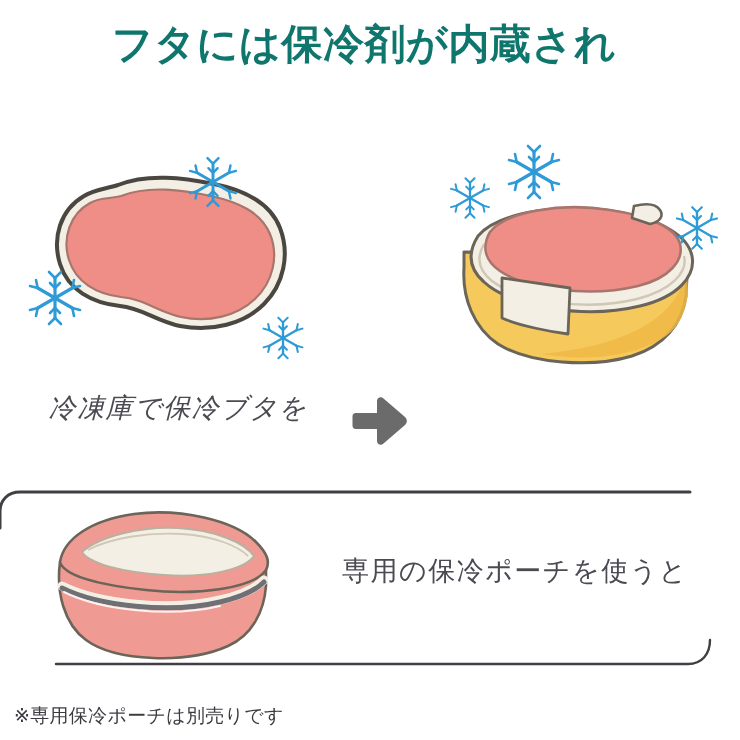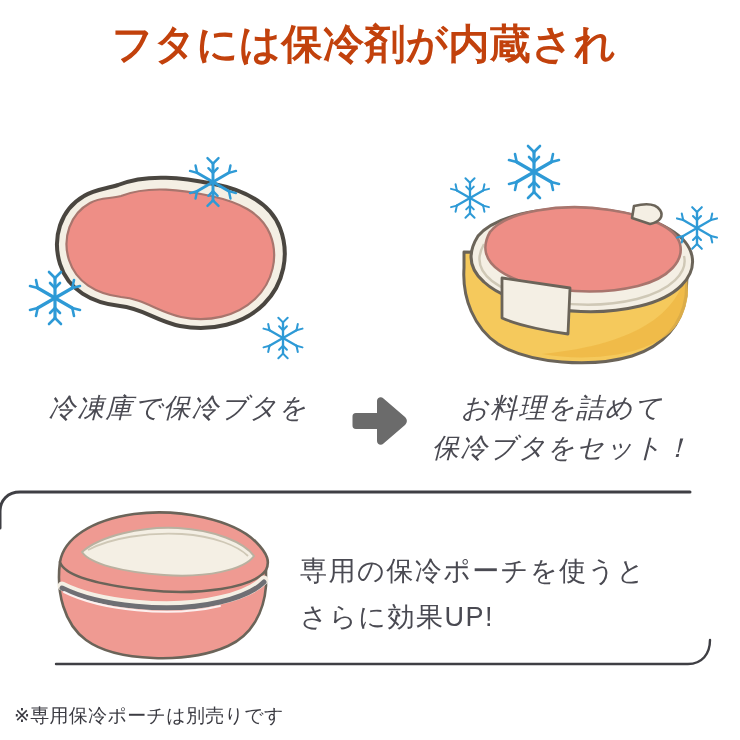--- a/index.html
+++ b/index.html
@@ -21,21 +21,21 @@
     background: #ffffff;
   }
 
   
   .headline {
     position: absolute;
     left: 0;
     top: 18px;
     width: 728px;
     text-align: center;
-    color: #c2410c;
+    color: #0f766e;
     font-weight: bold;
     font-size: 41px;
     line-height: 52px;
     letter-spacing: 0.5px;
   }
   .headline .ln { display: block; white-space: nowrap; }
 
   
   .steps {
     position: absolute;
@@ -107,21 +107,21 @@
 
   .panel-text {
     position: absolute;
     left: 300px;
     top: 548px;
     width: 430px;
     color: #4a4a52;
     font-size: 27px;
     line-height: 46px;
     letter-spacing: 1.5px;
-    text-align: left;
+    text-align: center;
   }
   .panel-text .ln { display: block; white-space: nowrap; }
 
   
   .footnote {
     position: absolute;
     left: 14px;
     top: 703px;
     color: #3b3b42;
     font-size: 19px;
@@ -352,24 +352,20 @@
               <line x1="17.3" y1="-10" x2="25" y2="-12"></line>
                 <line x1="17.3" y1="-10" x2="19" y2="-18"></line>
               <line x1="0" y1="-10" x2="-5" y2="-15"></line>
                 <line x1="0" y1="-10" x2="5" y2="-15"></line>
               <line x1="0" y1="10" x2="-5" y2="15"></line>
                 <line x1="0" y1="10" x2="5" y2="15"></line>
             </g>
           </g>
         </svg>
       </div>
-      <div class="caption">
-        <span class="ln">お料理を詰めて</span>
-        <span class="ln">保冷ブタをセット！</span>
-      </div>
     </div>
 
     <div class="arrow">
       <svg viewBox="0 0 62 62" xmlns="http://www.w3.org/2000/svg">
         <path d="M6 23
                  L 27 23
                  L 27 11
                  C 27 7.5, 31 6, 33.5 8.5
                  L 55 27
                  C 57.5 29.3, 57.5 32.7, 55 35
@@ -430,18 +426,17 @@
                  C 60 106, 132 114, 182 102
                  C 204 97, 218 90, 226 82" fill="none" stroke="#6f6f74" stroke-width="5" stroke-linecap="round"></path>
 
         <path d="M26 92 C 62 110, 132 118, 182 106" fill="none" stroke="#ffffff" stroke-width="2" stroke-linecap="round" opacity="0.85"></path>
       </g>
     </svg>
   </div>
 
   <div class="panel-text">
     <span class="ln">専用の保冷ポーチを使うと</span>
-    <span class="ln">さらに効果UP!</span>
   </div>
 
   <div class="footnote">※専用保冷ポーチは別売りです</div>
 
 </div>
 
 </body></html>

